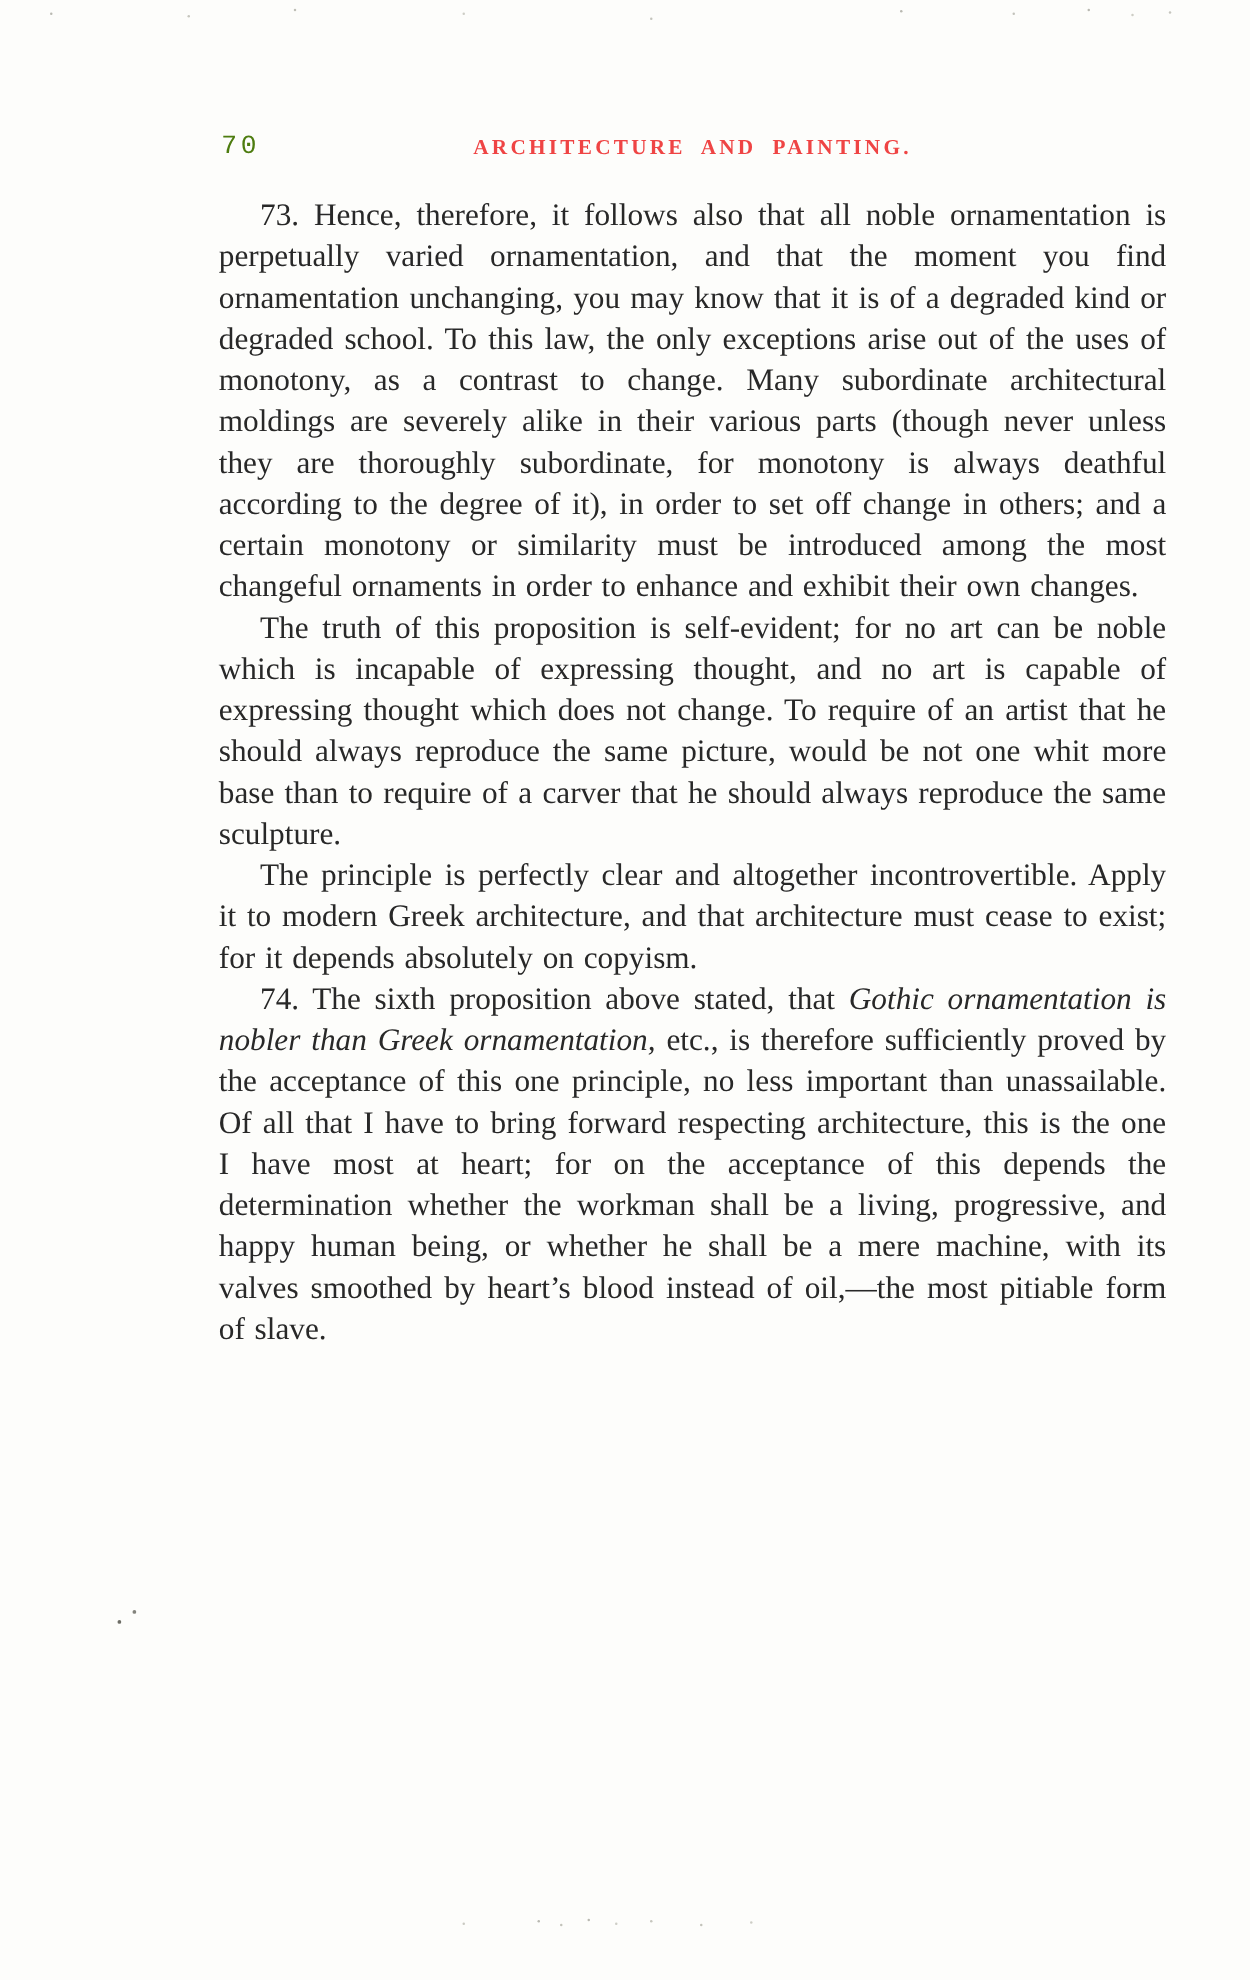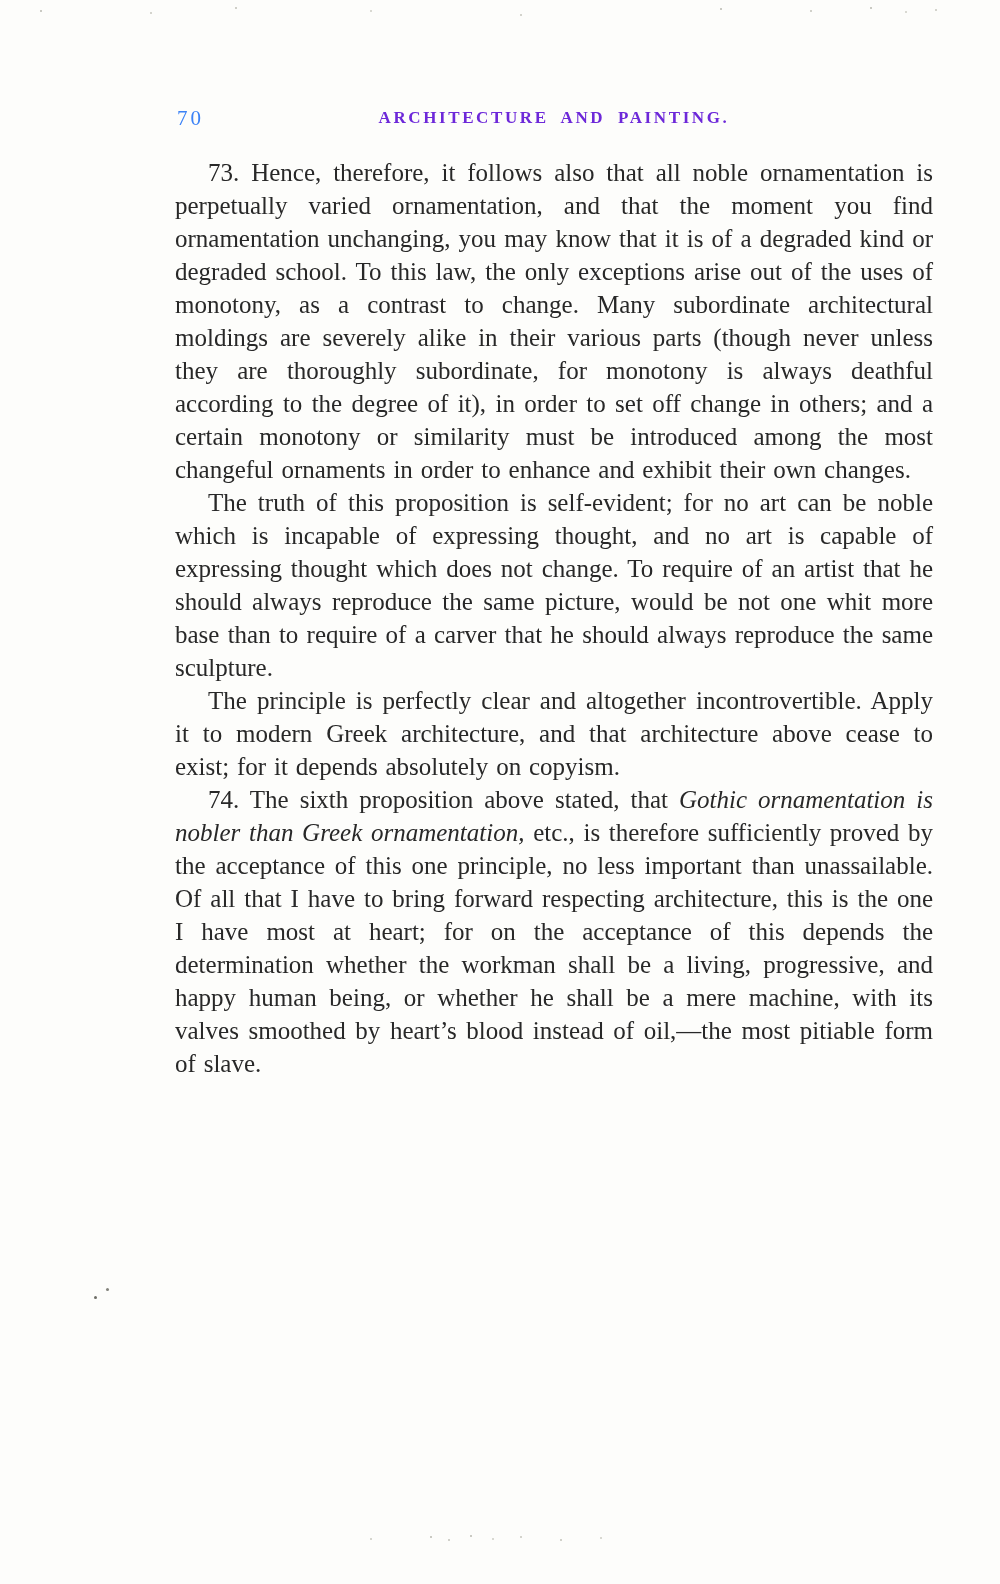--- a/index.html
+++ b/index.html
@@ -23,29 +23,30 @@
     left: 175px;
     width: 758px;
     height: 30px;
   }
   .page-number {
     position: absolute;
     left: 2px;
     top: 2px;
     font-size: 21px;
     letter-spacing: 3px;
-    color: #3b82f6;
+    color: #4d7c0f;
+    font-family: Liberation Mono, monospace;
   }
   .running-head {
     display: block;
     text-align: center;
     font-size: 17px;
     font-weight: bold;
     letter-spacing: 2.6px;
-    color: #6d28d9;
+    color: #ef4444;
     padding-top: 4px;
     word-spacing: 6px;
   }
   
   .text-block {
     position: absolute;
     top: 156px;
     left: 175px;
     width: 758px;
     font-size: 25px;
@@ -111,20 +112,20 @@
     <span class="page-number">70</span>
     <span class="running-head">ARCHITECTURE AND PAINTING.</span>
   </header>
 
   <main class="text-block">
 
     <p>73. Hence, therefore, it follows also that all noble ornamentation is perpetually varied ornamentation, and that the moment you find ornamentation unchanging, you may know that it is of a degraded kind or degraded school. To this law, the only exceptions arise out of the uses of monotony, as a contrast to change. Many subordinate architectural moldings are severely alike in their various parts (though never unless they are thoroughly subordinate, for monotony is always deathful according to the degree of it), in order to set off change in others; and a certain monotony or similarity must be introduced among the most changeful ornaments in order to enhance and exhibit their own changes.</p>
 
     <p>The truth of this proposition is self-evident; for no art can be noble which is incapable of expressing thought, and no art is capable of expressing thought which does not change. To require of an artist that he should always reproduce the same picture, would be not one whit more base than to require of a carver that he should always reproduce the same sculpture.</p>
 
-    <p>The principle is perfectly clear and altogether incontrovertible. Apply it to modern Greek architecture, and that architecture above cease to exist; for it depends absolutely on copyism.</p>
+    <p>The principle is perfectly clear and altogether incontrovertible. Apply it to modern Greek architecture, and that architecture must cease to exist; for it depends absolutely on copyism.</p>
 
     <p><span>74. The sixth proposition above stated, that </span><em>Gothic ornamentation is nobler than Greek ornamentation,</em><span> etc., is therefore sufficiently proved by the acceptance of this one principle, no less important than unassailable. Of all that I have to bring forward respecting architecture, this is the one I have most at heart; for on the acceptance of this depends the determination whether the workman shall be a living, progressive, and happy human being, or whether he shall be a mere machine, with its valves smoothed by heart’s blood instead of oil,—the most pitiable form of slave.</span></p>
 
 
   </main>
 
 </div>
 
 </body></html>

